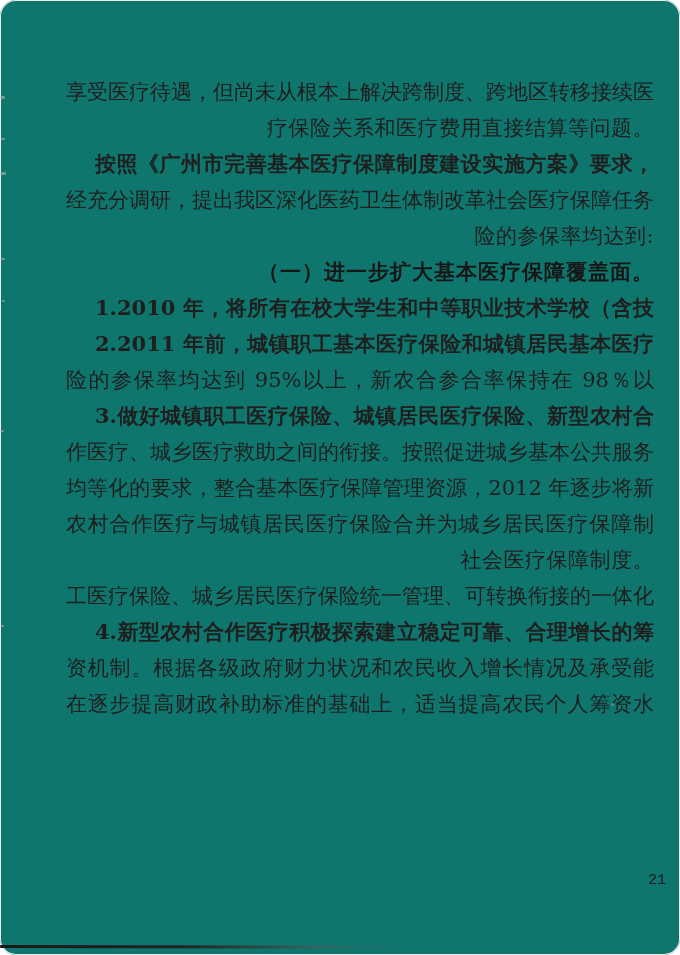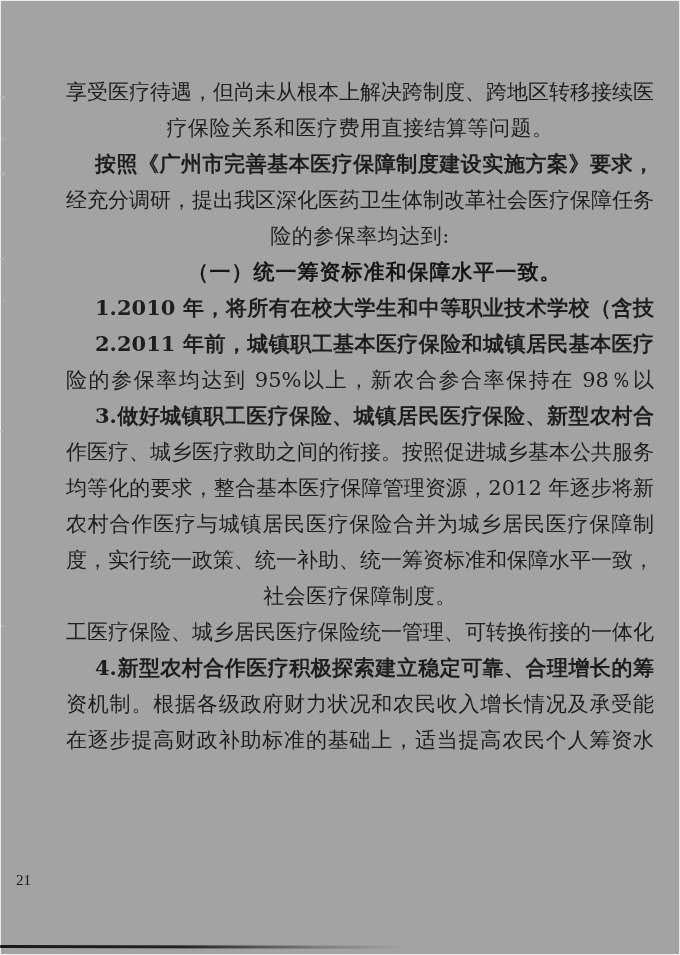--- a/index.html
+++ b/index.html
@@ -11,60 +11,61 @@
     width: 680px;
     height: 955px;
     position: relative;
     overflow: hidden;
     font-family: "DejaVu Serif", "Liberation Serif", serif;
     color: #1e1e1e;
   }
   .page {
     position: absolute;
     inset: 0;
-    background: #a3a3a3;
+    background: #0f766e;
     box-shadow: inset 0 0 0 1px #ececec;
+    border-radius: 16px;
   }
   .text-block {
     position: absolute;
     top: 74px;
     left: 66px;
     width: 588px;
   }
   .line {
     height: 36px;
     line-height: 36px;
     font-size: 21px;
     white-space: normal;
     overflow: hidden;
-    text-align: center;
+    text-align: right;
     letter-spacing: 0.5px;
   }
   .line.justify {
     text-align: justify;
     text-align-last: justify;
     letter-spacing: 0;
   }
   .line.indent {
     padding-left: 29px;
     font-weight: bold;
   }
   .line.heading {
     font-family: "DejaVu Sans", "Liberation Sans", sans-serif;
     font-weight: 700;
     letter-spacing: 1px;
     color: #161616;
   }
   .page-number {
     position: absolute;
     top: 872px;
-    left: 16px;
+    left: 4px;
     width: 662px; 
-    text-align: left;
-    font-family: Liberation Serif, serif;
+    text-align: right;
+    font-family: Liberation Mono, monospace;
     font-size: 15px;
     color: #1b1b1b;
   }
   
   .scan-bottom-line {
     position: absolute;
     left: 0;
     top: 945px;
     width: 405px;
     height: 3px;
@@ -109,29 +110,28 @@
 <body>
 
 <div class="page">
 
   <div class="text-block">
     <div class="line justify">享受医疗待遇，但尚未从根本上解决跨制度、跨地区转移接续医</div>
     <div class="line">疗保险关系和医疗费用直接结算等问题。</div>
     <div class="line indent justify">按照《广州市完善基本医疗保障制度建设实施方案》要求，</div>
     <div class="line justify">经充分调研，提出我区深化医药卫生体制改革社会医疗保障任务</div>
     <div class="line">险的参保率均达到:</div>
-    <div class="line indent heading">（一）统一筹资标准和保障水平一致。</div>
+    <div class="line indent heading">（一）进一步扩大基本医疗保障覆盖面。</div>
     <div class="line indent justify">1.2010 年，将所有在校大学生和中等职业技术学校（含技工</div>
     <div class="line indent justify">2.2011 年前，城镇职工基本医疗保险和城镇居民基本医疗保</div>
     <div class="line justify">险的参保率均达到 95%以上，新农合参合率保持在 98％以上。</div>
     <div class="line indent justify">3.做好城镇职工医疗保险、城镇居民医疗保险、新型农村合</div>
     <div class="line justify">作医疗、城乡医疗救助之间的衔接。按照促进城乡基本公共服务</div>
     <div class="line justify">均等化的要求，整合基本医疗保障管理资源，2012 年逐步将新型</div>
     <div class="line justify">农村合作医疗与城镇居民医疗保险合并为城乡居民医疗保障制</div>
-    <div class="line justify">度，实行统一政策、统一补助、统一筹资标准和保障水平一致，</div>
     <div class="line">社会医疗保障制度。</div>
     <div class="line justify">工医疗保险、城乡居民医疗保险统一管理、可转换衔接的一体化</div>
     <div class="line indent justify">4.新型农村合作医疗积极探索建立稳定可靠、合理增长的筹</div>
     <div class="line justify">资机制。根据各级政府财力状况和农民收入增长情况及承受能力，</div>
     <div class="line justify">在逐步提高财政补助标准的基础上，适当提高农民个人筹资水平，</div>
   </div>
 
   <div class="page-number">21</div>
 
   <div class="scan-bottom-line"></div>

